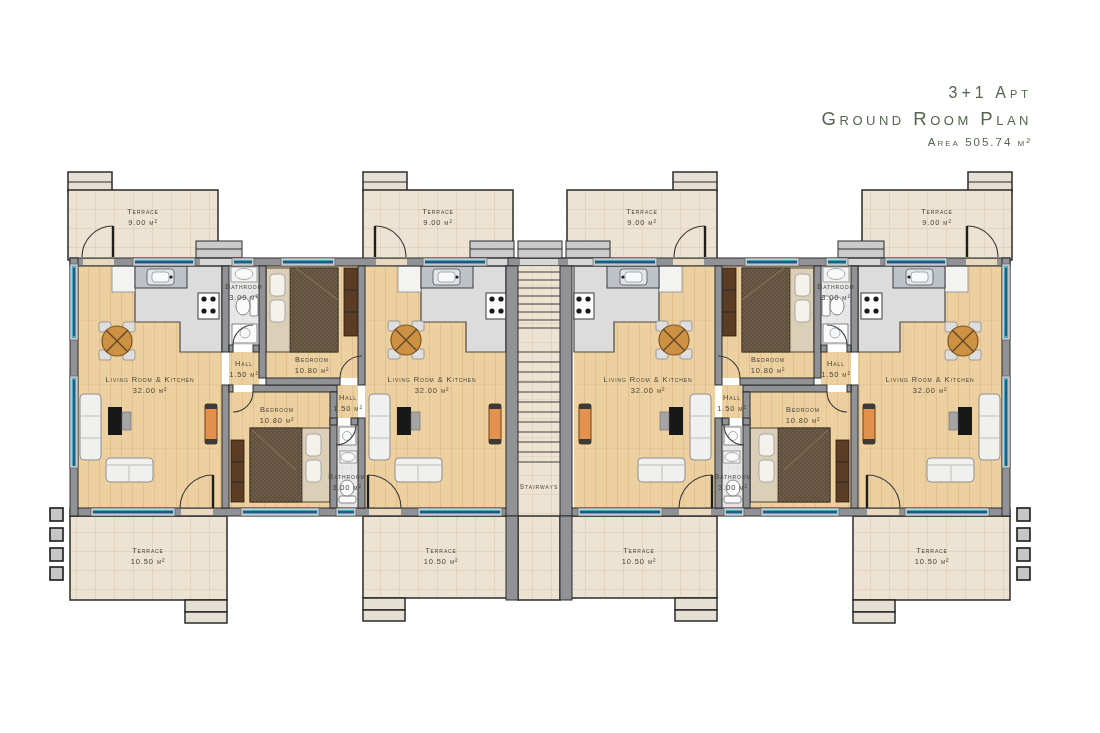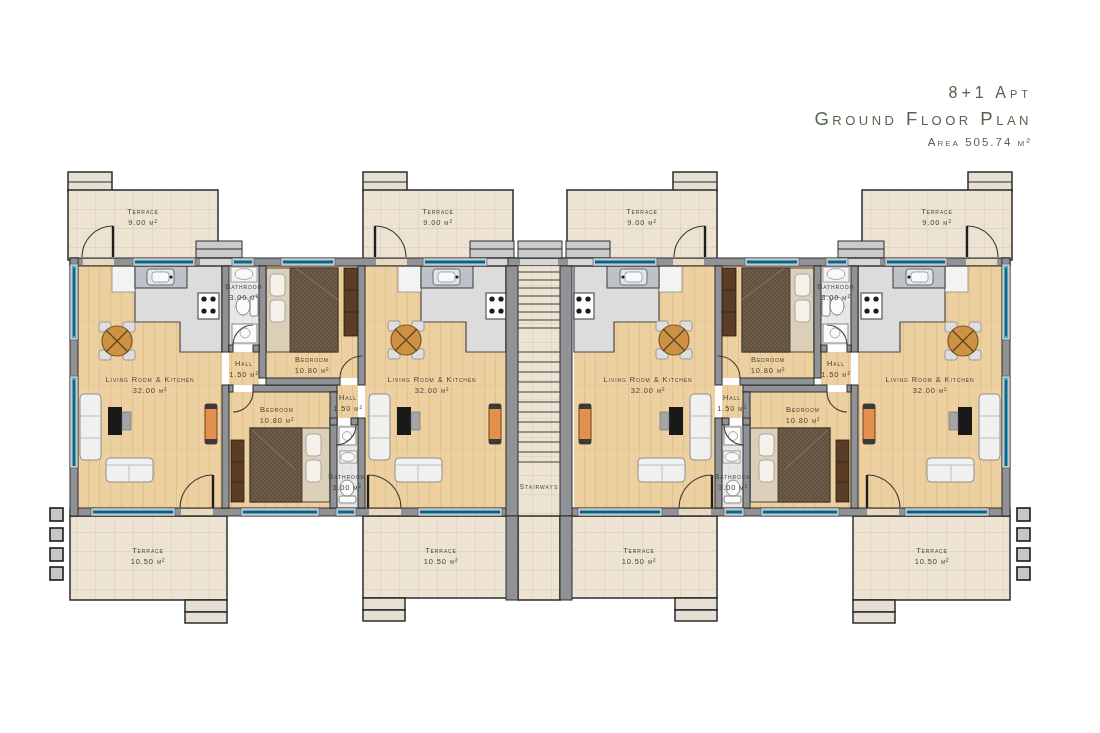--- a/index.html
+++ b/index.html
@@ -575,17 +575,17 @@
       </div>
       <div class="plabel" style="left: 872px; top: 545px;">
         <span>Terrace</span>
         <span>10.50 m²</span>
       </div>
     </div>
 
   <div id="stairways-label" style="left:499px;top:483px">Stairways</div>
 
   <div id="title-block">
-    <div id="title-line1">8+1 Apt</div>
-    <div id="title-line2">Ground Floor Plan</div>
+    <div id="title-line1">3+1 Apt</div>
+    <div id="title-line2">Ground Room Plan</div>
     <div id="title-line3">Area 505.74 m²</div>
   </div>
 </div>
 
 </body></html>

